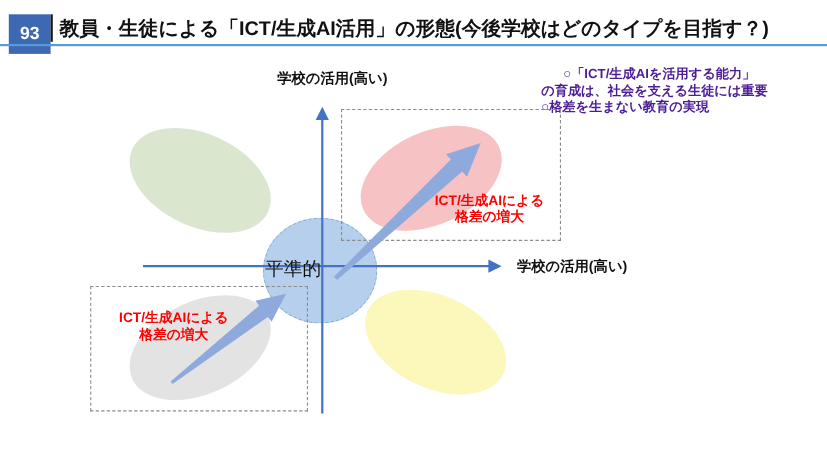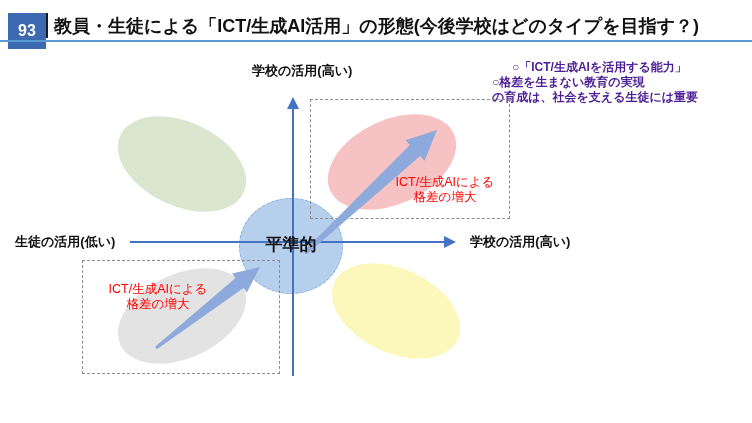--- a/index.html
+++ b/index.html
@@ -107,52 +107,52 @@
   }
   .ax-top    { left: 252px; top: 62px; }
   .ax-bottom { left: 245px; top: 378px; }
   .ax-left   { left: 15px;  top: 233px; }
   .ax-right  { left: 470px; top: 233px; }
 
   .center-label {
     position: absolute;
     left: 241px; top: 233px;
     width: 100px;
-    text-align: center;
+    text-align: left;
     font-size: 17px;
-    font-weight: bold;
+    font-weight: normal;
     color: #111111;
   }
 
   .gap-label {
     position: absolute;
     font-size: 12.5px;
-    font-weight: normal;
+    font-weight: bold;
     color: #ff0000;
     text-align: center;
     line-height: 15px;
     white-space: nowrap;
   }
   .gap-tr { left: 365px; top: 175px; width: 160px; }
   .gap-bl { left: 78px;  top: 282px; width: 160px; }
 </style>
 </head>
 <body>
 
 <div class="slide">
 
   <div class="num-box">93</div>
   <div class="title-vline"></div>
   <div class="slide-title">教員・生徒による「ICT/生成AI活用」の形態(今後学校はどのタイプを目指す？)</div>
   <div class="title-rule"></div>
 
   <div class="notes">
     <div class="indent1">○「ICT/生成AIを活用する能力」</div>
+    <div>の育成は、社会を支える生徒には重要</div>
     <div>○格差を生まない教育の実現</div>
-    <div>の育成は、社会を支える生徒には重要</div>
   </div>
 
   <div class="ellipse el-green"></div>
   <div class="ellipse el-pink"></div>
   <div class="ellipse el-gray"></div>
   <div class="ellipse el-yellow"></div>
 
   <div class="center-circle"></div>
 
   <div class="dash-rect rect-tr"></div>
@@ -169,21 +169,20 @@
       <line x1="293" y1="106" x2="293" y2="376" stroke="#4472c4" stroke-width="2"></line>
       <polygon points="293,97 287,109 299,109" fill="#4472c4"></polygon>
     </g>
 
     <polygon points="306.4,254.5 420.2,155.9 424.6,160.7 437,130 405.5,140.2 409.9,145.0 303.6,251.5" fill="#8eaadc"></polygon>
 
     <polygon points="156.9,349.2 243.5,288.1 246.9,292.5 260,267 232.1,273.5 235.5,277.9 155.1,346.8" fill="#8eaadc"></polygon>
   </svg>
 
   <div class="axis-label ax-top">学校の活用(高い)</div>
-  <div class="axis-label ax-left">生徒の活用(低い)</div>
   <div class="axis-label ax-right">学校の活用(高い)</div>
 
   <div class="center-label">平準的</div>
 
   <div class="gap-label gap-tr">
     <div>ICT/生成AIによる</div>
     <div>格差の増大</div>
   </div>
   <div class="gap-label gap-bl">
     <div>ICT/生成AIによる</div>

